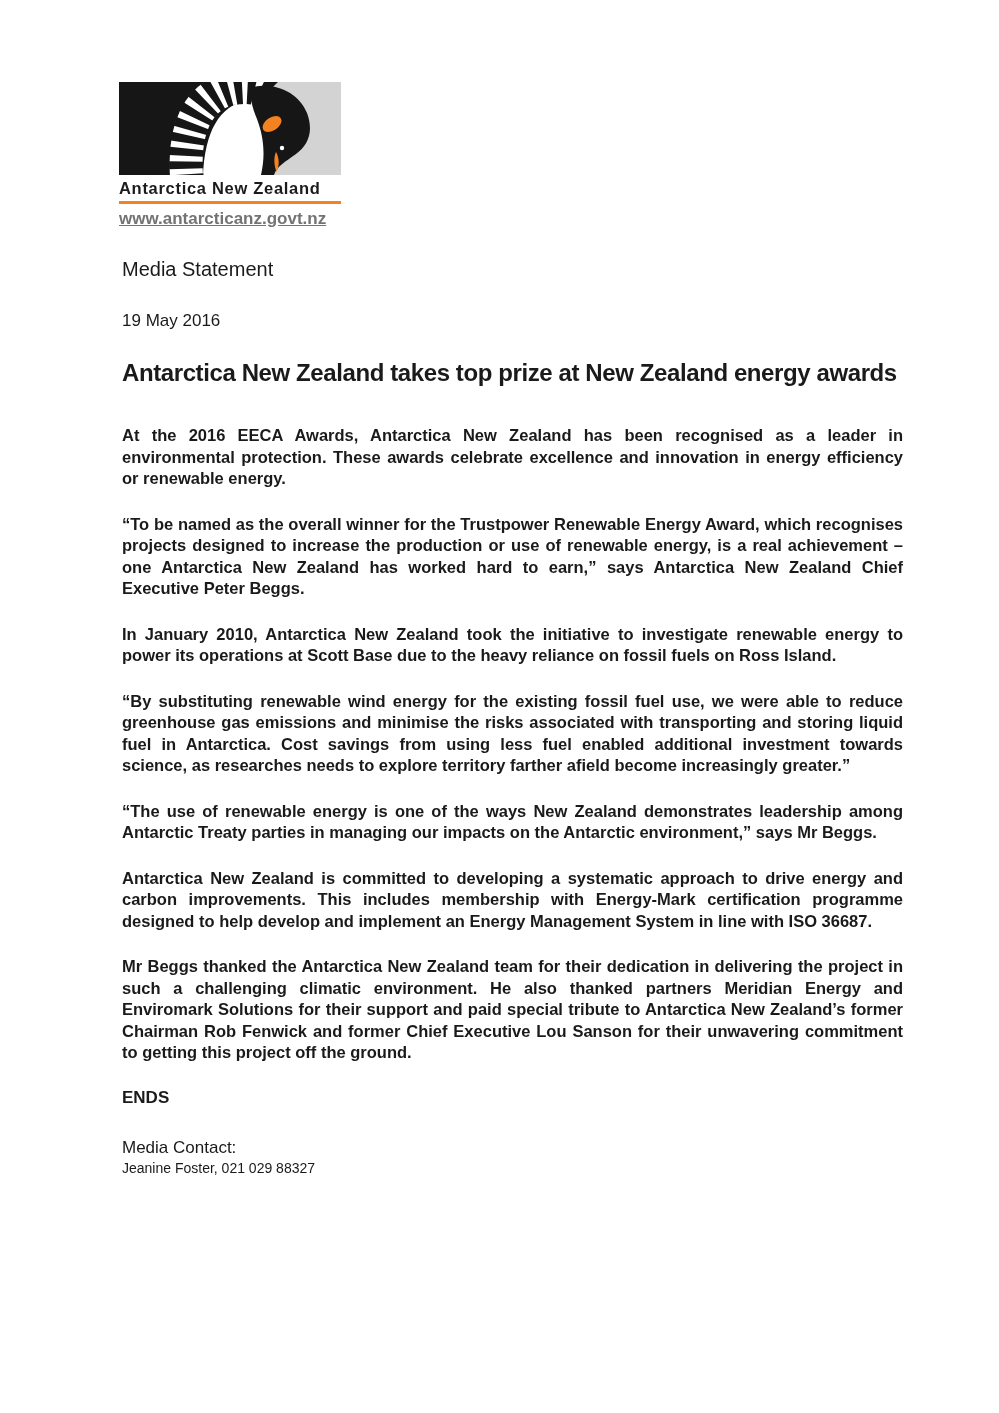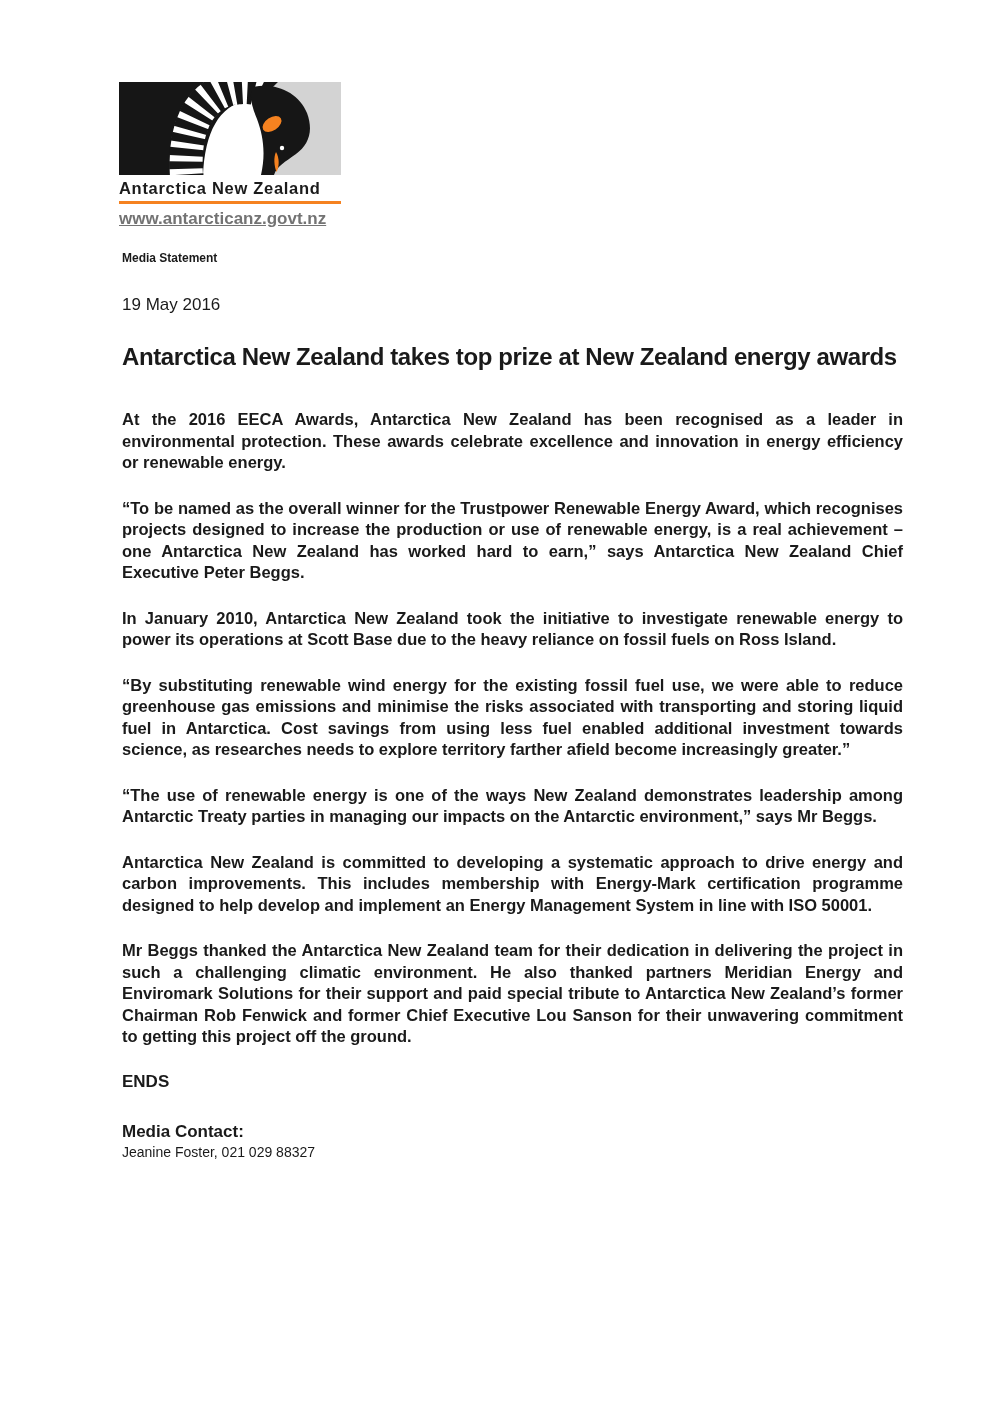--- a/index.html
+++ b/index.html
@@ -30,38 +30,38 @@
   .logo-rule { height: 3px; margin: 2px 0 3px; }
   .logo-url-row { padding: 2px 0 0; }
   .logo-url {
     font-weight: 700;
     font-size: 17px;
     text-decoration: underline;
     cursor: pointer;
   }
 
   
-  .kicker   { margin-top: 22px; font-size: 12px; font-weight: 700; }
+  .kicker   { margin-top: 29px; font-size: 20px; font-weight: 400; }
   .doc-date { margin-top: 30px; font-size: 17px; font-weight: 400; }
   .doc-title {
     margin: 28px 0 0;
     font-size: 24px;
     font-weight: 700;
     letter-spacing: -0.4px;
     white-space: nowrap;
   }
   .body-copy { margin-top: 38px; font-weight: bold; }
   .para {
     margin: 0 0 24px;
     font-size: 16.5px;
     line-height: 21.5px;
     text-align: justify;
   }
   .ends { margin: 0 0 0; font-size: 17px; font-weight: 700; }
-  .contact-label { margin-top: 30px; font-size: 17px; font-weight: 700; }
+  .contact-label { margin-top: 30px; font-size: 17px; font-weight: 400; }
   .contact-value { margin-top: 0; font-size: 14px; line-height: 21.5px; }
 </style>
 </head>
 <body>
 
 <div class="page">
 
   <div class="logo-block">
     <div class="logo-image">
       <svg width="222" height="93" viewBox="0 0 222 93" xmlns="http://www.w3.org/2000/svg">
@@ -93,21 +93,21 @@
   <div class="kicker">Media Statement</div>
   <div class="doc-date">19 May 2016</div>
   <h1 class="doc-title">Antarctica New Zealand takes top prize at New Zealand energy awards</h1>
 
   <div class="body-copy">
     <p class="para">At the 2016 EECA Awards, Antarctica New Zealand has been recognised as a leader in environmental protection. These awards celebrate excellence and innovation in energy efficiency or renewable energy.</p>
     <p class="para">“To be named as the overall winner for the Trustpower Renewable Energy Award, which recognises projects designed to increase the production or use of renewable energy, is a real achievement – one Antarctica New Zealand has worked hard to earn,” says Antarctica New Zealand Chief Executive Peter Beggs.</p>
     <p class="para">In January 2010, Antarctica New Zealand took the initiative to investigate renewable energy to power its operations at Scott Base due to the heavy reliance on fossil fuels on Ross Island.</p>
     <p class="para">“By substituting renewable wind energy for the existing fossil fuel use, we were able to reduce greenhouse gas emissions and minimise the risks associated with transporting and storing liquid fuel in Antarctica. Cost savings from using less fuel enabled additional investment towards science, as researches needs to explore territory farther afield become increasingly greater.”</p>
     <p class="para">“The use of renewable energy is one of the ways New Zealand demonstrates leadership among Antarctic Treaty parties in managing our impacts on the Antarctic environment,” says Mr Beggs.</p>
-    <p class="para">Antarctica New Zealand is committed to developing a systematic approach to drive energy and carbon improvements. This includes membership with Energy-Mark certification programme designed to help develop and implement an Energy Management System in line with ISO 50001.</p>
+    <p class="para">Antarctica New Zealand is committed to developing a systematic approach to drive energy and carbon improvements. This includes membership with Energy-Mark certification programme designed to help develop and implement an Energy Management System in line with ISO 36687.</p>
     <p class="para">Mr Beggs thanked the Antarctica New Zealand team for their dedication in delivering the project in such a challenging climatic environment. He also thanked partners Meridian Energy and Enviromark Solutions for their support and paid special tribute to Antarctica New Zealand’s former Chairman Rob Fenwick and former Chief Executive Lou Sanson for their unwavering commitment to getting this project off the ground.</p>
   </div>
 
   <div class="ends">ENDS</div>
   <div class="contact-label">Media Contact:</div>
   <div class="contact-value">Jeanine Foster, 021 029 88327</div>
 
 </div>
 
 </body></html>

